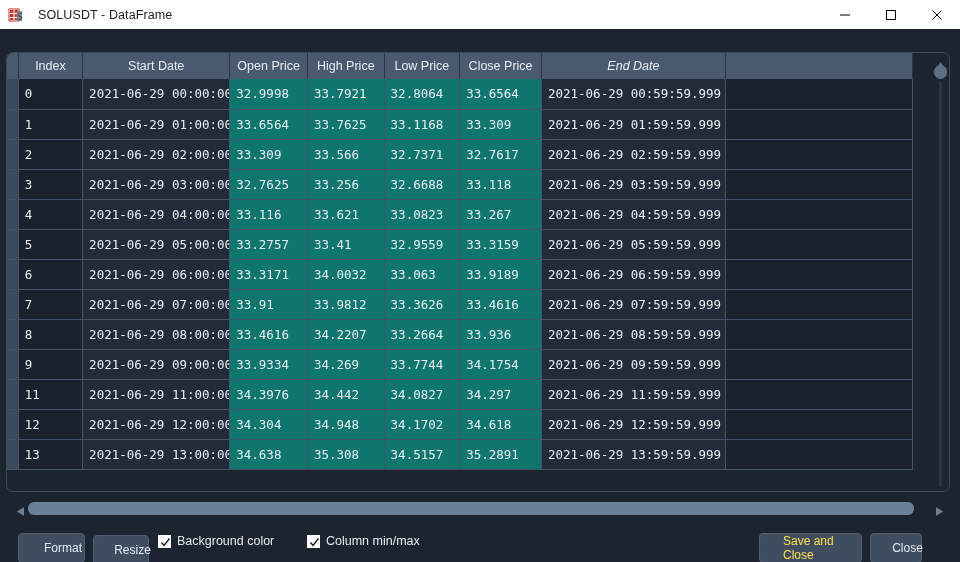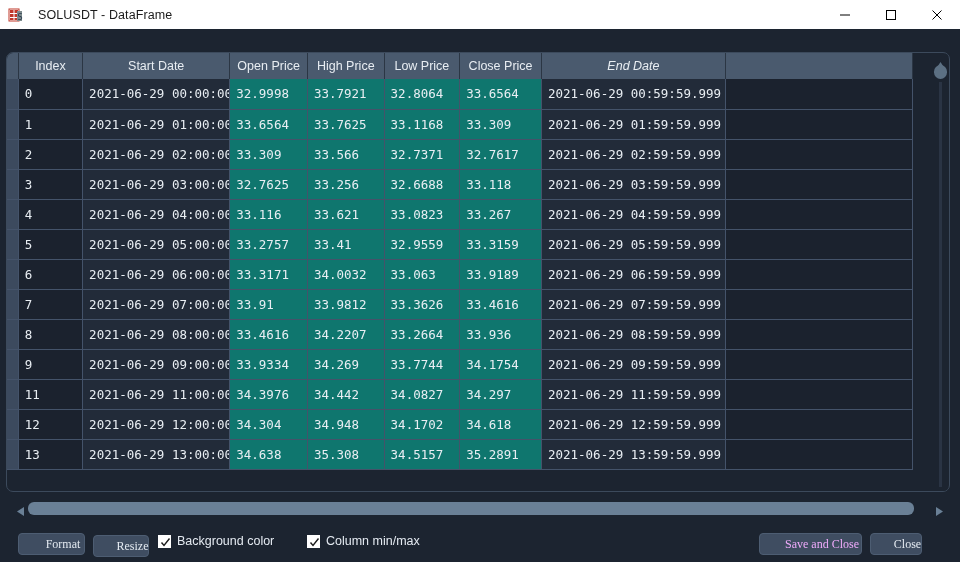--- a/index.html
+++ b/index.html
@@ -192,34 +192,34 @@
   }
 
   
   .bottombar {
     position: absolute;
     left: 0; top: 524px;
     width: 960px; height: 38px;
   }
   .btn {
     position: absolute;
-    height: 22px;
+    height: 30px;
     background: #3f4d61;
     border: 1px solid #4d5d72;
     border-radius: 4px;
     color: #e4eaf1;
     font-size: 12px;
-    font-family: Liberation Serif, serif;
+    font-family: Liberation Sans, sans-serif;
     display: flex;
     align-items: center;
     justify-content: center;
     box-sizing: border-box;
     padding-left: 23px;
   }
-  .btn.disabled { color: #f0abfc; }
+  .btn.disabled { color: #fde047; }
   .btn-format { left: 18px; top: 9px; width: 67px; }
   .btn-resize { left: 93px; top: 11px; width: 56px; }
   .btn-saveclose { left: 759px; top: 9px; width: 103px; }
   .btn-close { left: 870px; top: 9px; width: 52px; }
 
   .chk {
     position: absolute;
     top: 10px;
     display: flex;
     align-items: center;

